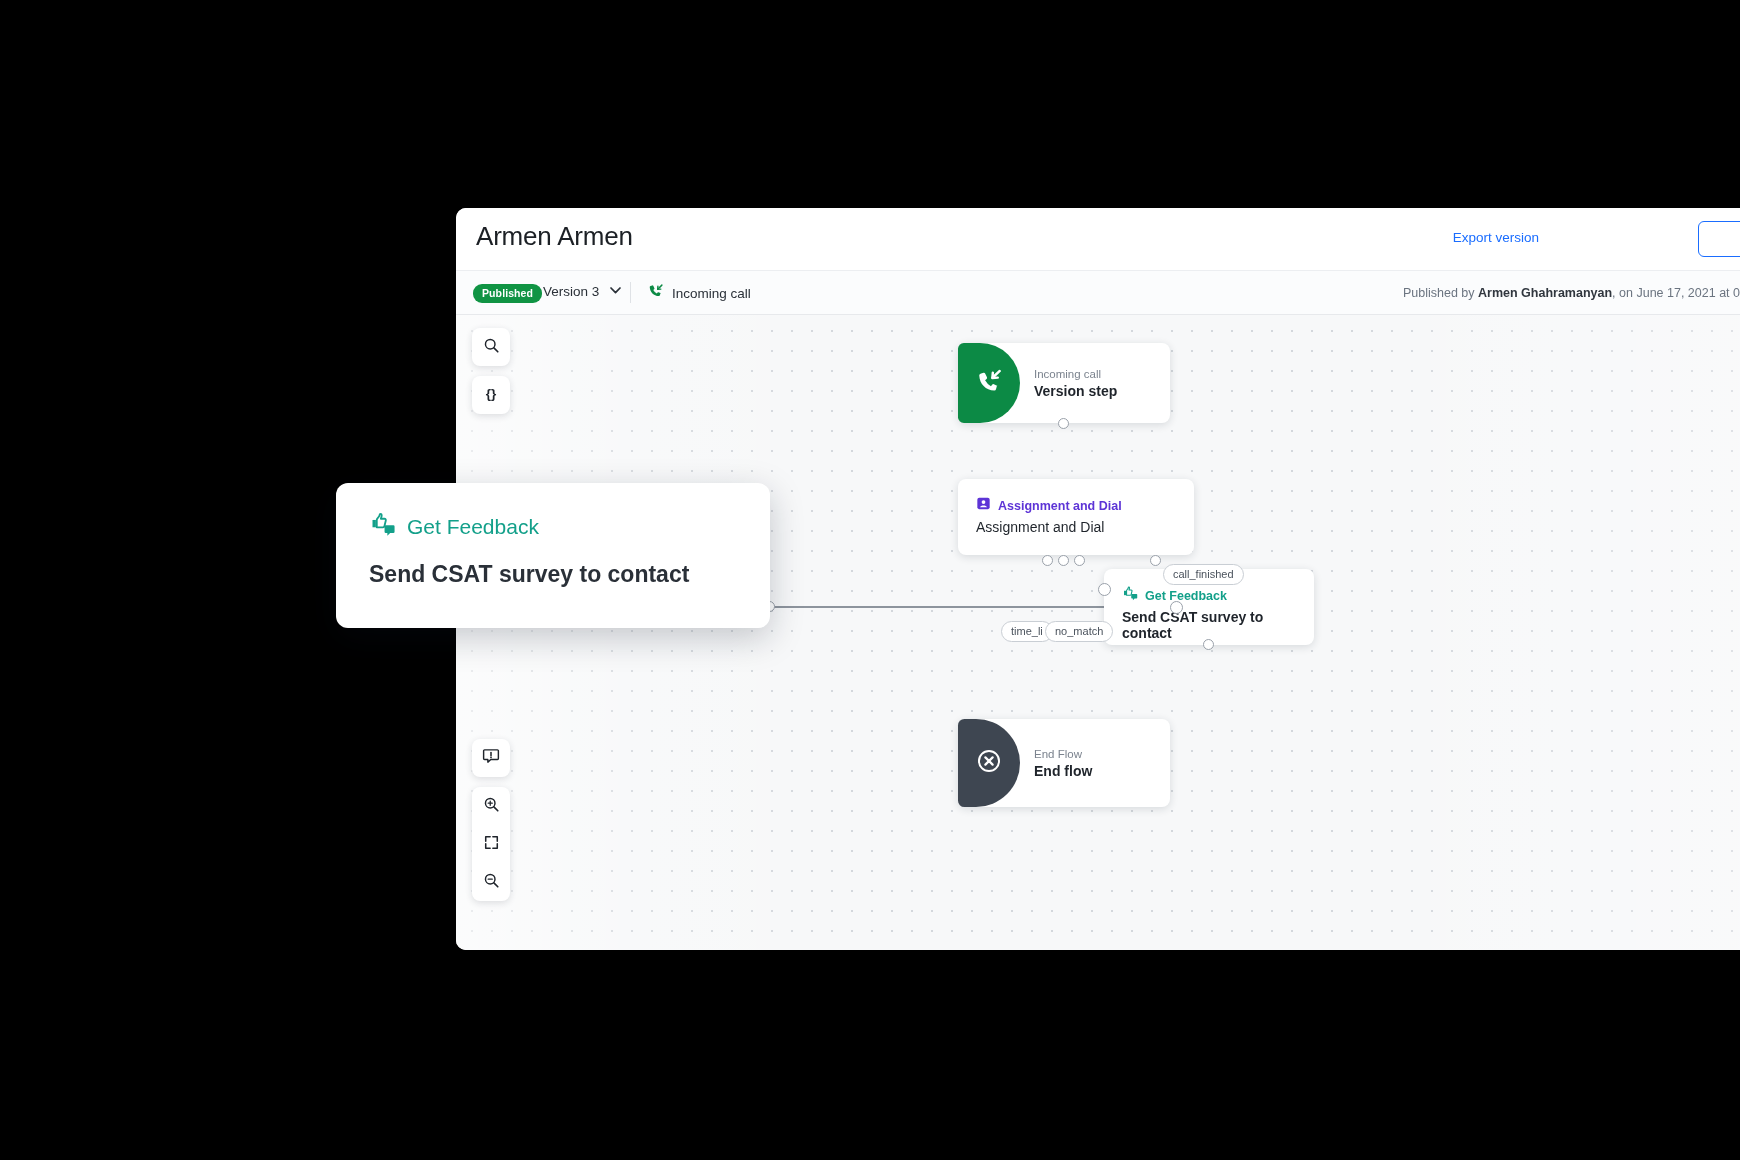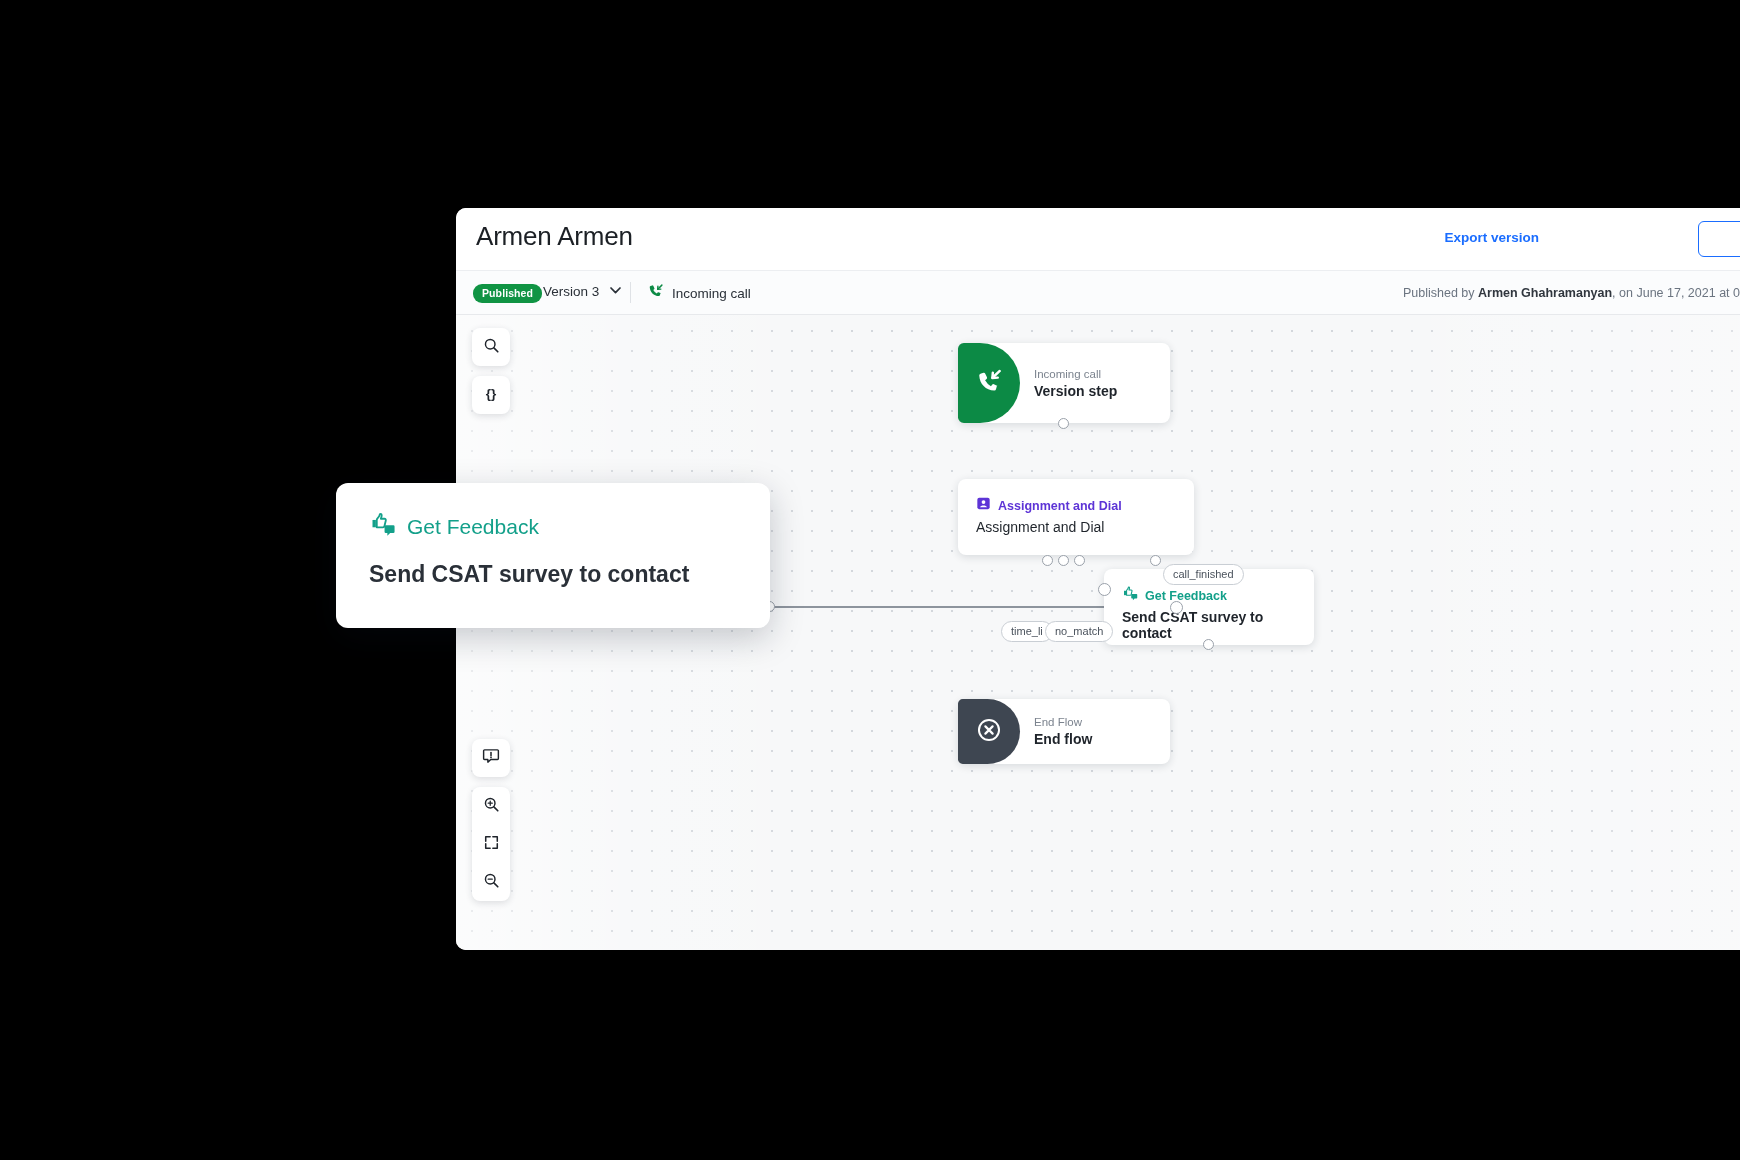--- a/index.html
+++ b/index.html
@@ -46,21 +46,21 @@
     font-size: 26px;
     font-weight: 400;
     color: #1c2025;
     letter-spacing: -0.2px;
   }
   #export-version-link {
     position: absolute;
     right: 201px;
     top: 22px;
     font-size: 13.5px;
-    font-weight: bold;
+    font-weight: normal;
     color: #1a6dff;
     cursor: pointer;
     white-space: nowrap;
   }
   #header-action-button {
     position: absolute;
     right: -118px;
     top: 13px;
     width: 160px;
     height: 36px;
@@ -220,21 +220,21 @@
     font-size: 14px; color: #1f242b;
   }
   .node.plain.assignment .head .txt { color: #5d34d6; }
   .node.plain.feedback   .head .txt { color: #13a08a; }
   .node.plain.feedback   .main { font-weight: bold; }
 
   
   #node-initial    { left: 502px; top: 28px;  width: 212px; height: 80px; }
   #node-assignment { left: 502px; top: 164px; width: 236px; height: 76px; }
   #node-feedback   { left: 648px; top: 254px; width: 210px; height: 76px; }
-  #node-endflow    { left: 502px; top: 384px; width: 212px; height: 65px; }
+  #node-endflow    { left: 502px; top: 404px; width: 212px; height: 88px; }
 
   
   .handle {
     position: absolute;
     width: 11px; height: 11px;
     border-radius: 50%;
     background: #ffffff;
     border: 1.6px solid #9aa1aa;
     box-sizing: border-box;
     z-index: 20;

